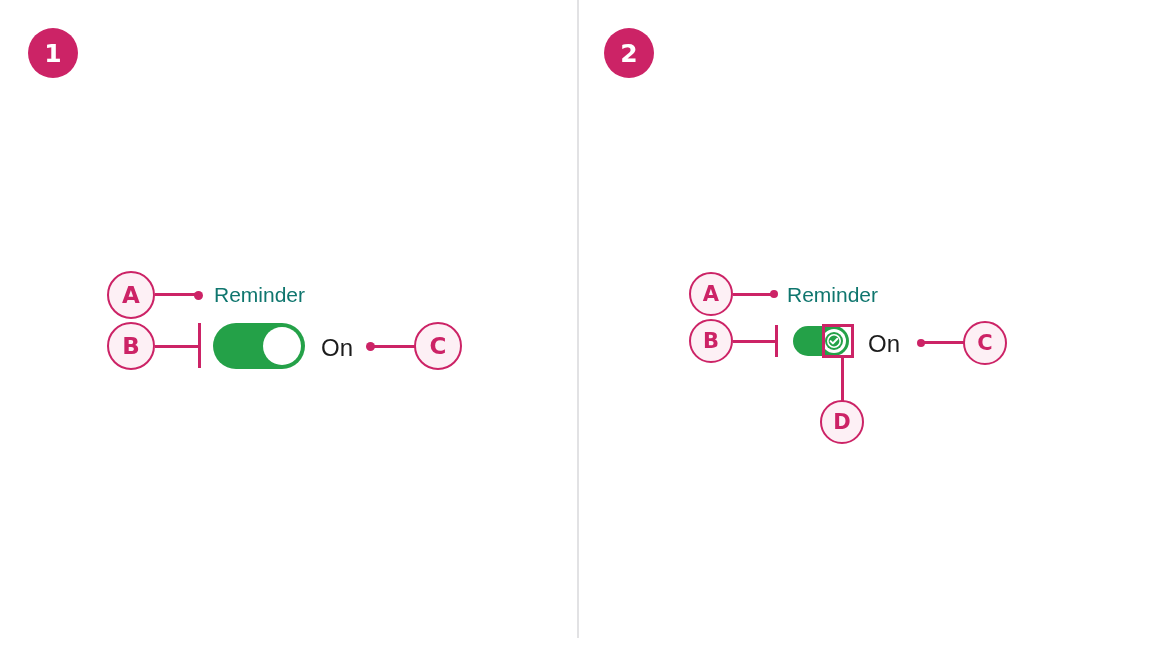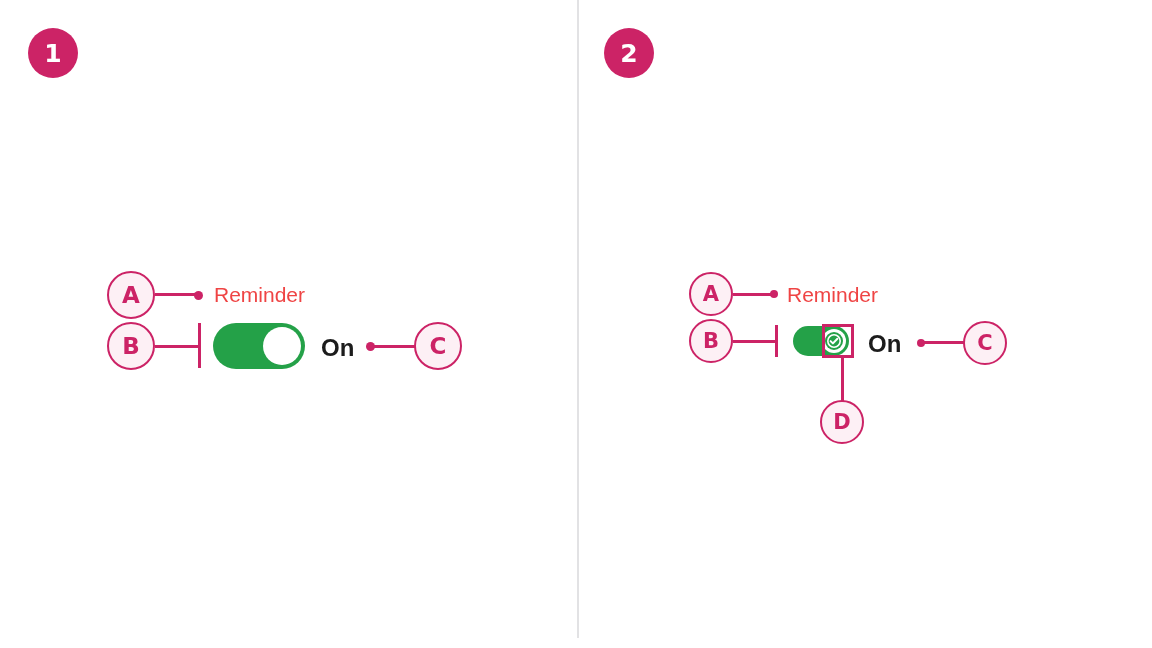--- a/index.html
+++ b/index.html
@@ -82,28 +82,27 @@
     position: absolute;
     width: 9px;
     height: 9px;
     border-radius: 50%;
     background: #cc2366;
   }
 
   
   .label-reminder {
     position: absolute;
-    color: #ef4444;
+    color: #0f766e;
     white-space: nowrap;
   }
   .label-state {
     position: absolute;
     color: #1c1c1c;
     white-space: nowrap;
-    font-weight: bold;
   }
 
   
   .switch-lg {
     position: absolute;
     width: 92px;
     height: 46px;
     border-radius: 23px;
     background: #24a148;
   }

